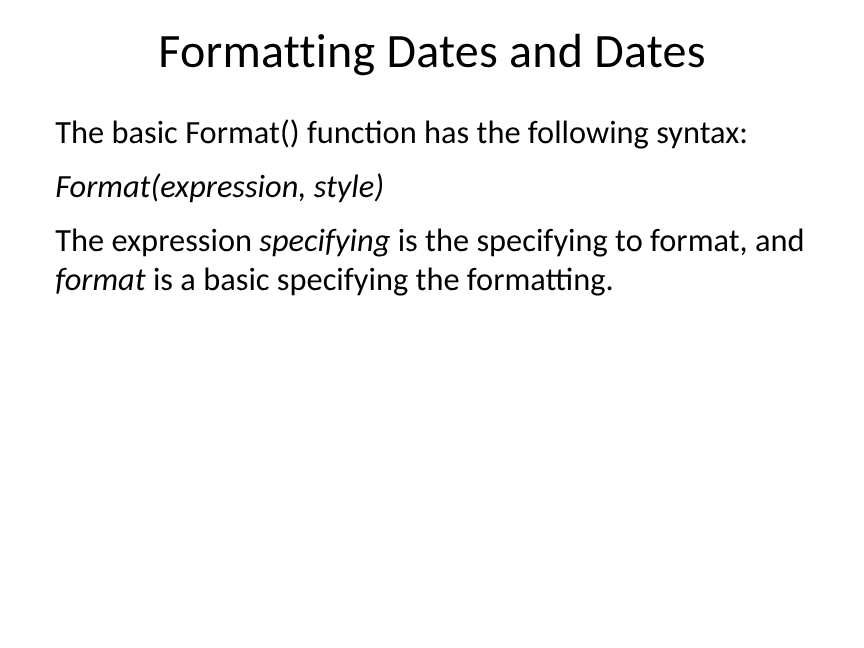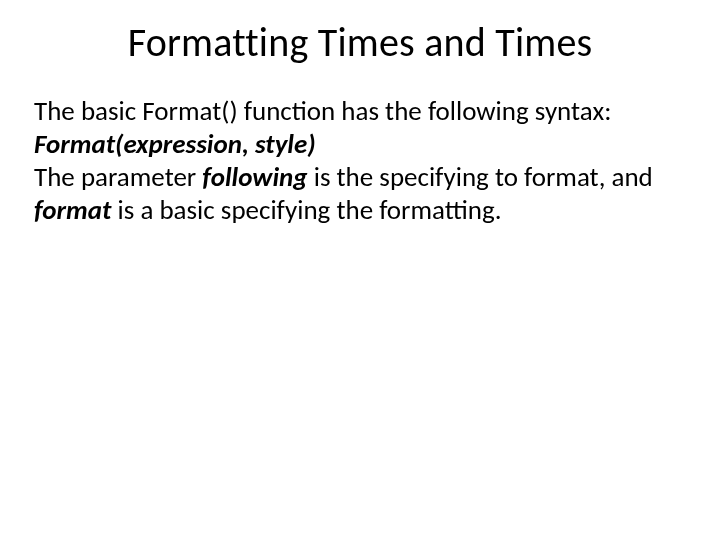--- a/index.html
+++ b/index.html
@@ -22,29 +22,29 @@
     font-weight: 400;
     text-align: center;
     margin: 0 0 28px 0;
     letter-spacing: 0.2px;
   }
   .body {
     font-size: 27px;
     line-height: 1.22;
   }
   .body p {
-    margin: 0;
+    margin: 12px;
   }
-  .bi { font-weight: bold; font-style: italic; }
+  .bi { font-weight: normal; font-style: italic; }
 </style>
 </head>
 <body>
 
 <div class="slide">
-  <h1 class="title">Formatting Times and Times</h1>
+  <h1 class="title">Formatting Dates and Dates</h1>
   <div class="body">
     <p>The basic Format() function has the following syntax:</p>
     <p class="bi">Format(expression, style)</p>
     <p>
-      <span>The parameter </span><span class="bi">following</span><span> is the specifying to format, and </span><span class="bi">format</span><span> is a basic specifying the formatting.</span>
+      <span>The expression </span><span class="bi">specifying</span><span> is the specifying to format, and </span><span class="bi">format</span><span> is a basic specifying the formatting.</span>
     </p>
   </div>
 </div>
 
 </body></html>

